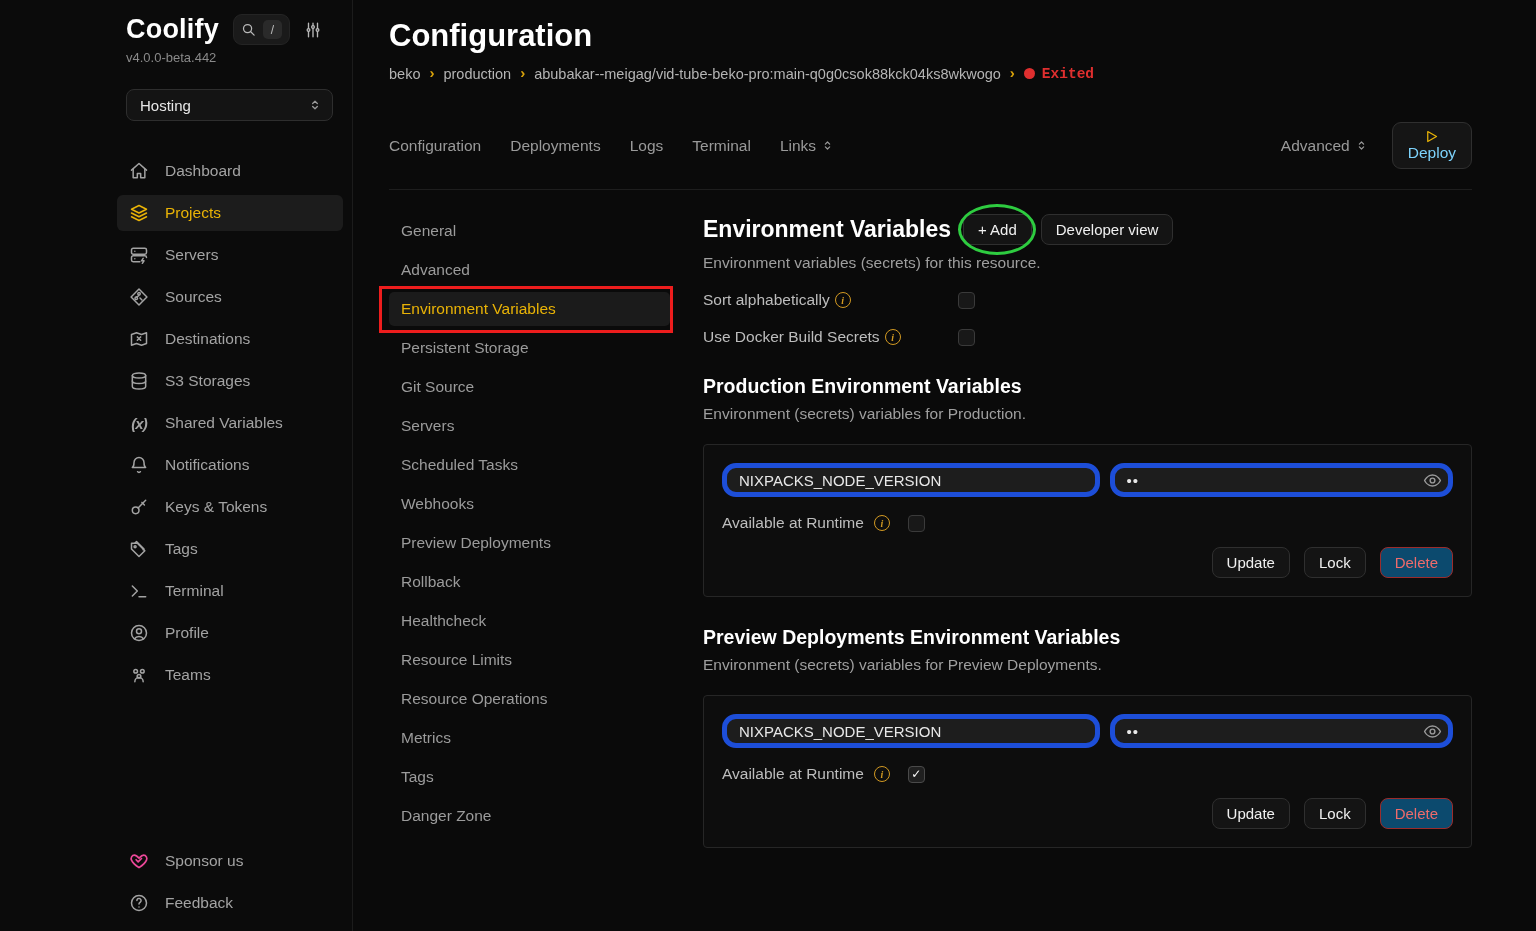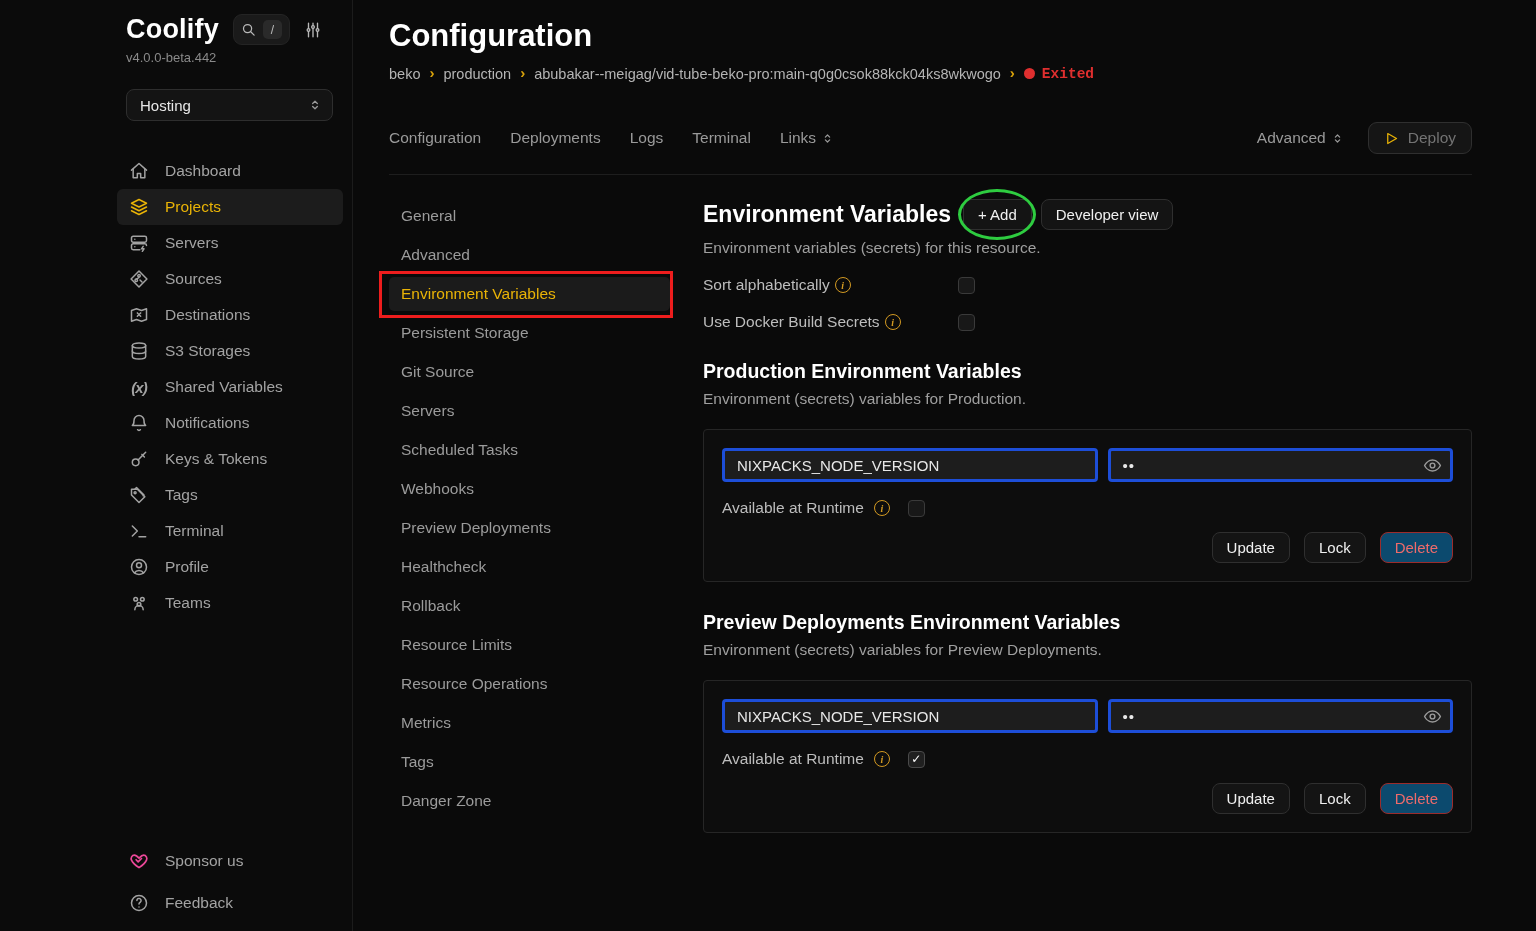--- a/index.html
+++ b/index.html
@@ -16,21 +16,21 @@
   .search-pill { display:flex; align-items:center; gap:7px; background:#1a1a1a; border:1px solid #242424;
     border-radius:9px; padding:5px 7px; cursor:pointer; }
   .search-pill .slashkey { background:#2a2a2a; color:#bdbdbd; border-radius:5px; width:19px; height:19px;
     display:flex; align-items:center; justify-content:center; font-size:12px; }
   .icon-btn { color:#b9b9b9; display:flex; align-items:center; cursor:pointer; }
   .version { color:#8a8a8a; font-size:13px; margin-top:5px; }
   .team-select { margin:24px 19px 0 126px; height:32px; background:#141414; border:1px solid #2e2e2e;
     border-radius:8px; display:flex; align-items:center; justify-content:space-between; padding:0 10px 0 13px;
     color:#e8e8e8; font-size:15px; cursor:pointer; }
   .team-select svg { color:#9a9a9a; }
-  .sb-nav { margin:32px 10px 0 117px; display:flex; flex-direction:column; }
+  .sb-nav { margin:32px 10px 0 117px; display:flex; flex-direction:column; gap:6px; }
   .sb-item { display:flex; align-items:center; gap:16px; height:36px; padding:0 12px; border-radius:6px;
     color:#a3a3a3; font-size:15.5px; cursor:pointer; width:226px; }
   .sb-item .sb-ico { width:20px; height:20px; display:flex; align-items:center; justify-content:center; flex:none; }
   .sb-item.active { background:#1c1c1c; color:#e9b306; }
   .sb-item.active .sb-ico { color:#e9b306; }
   .sb-foot { margin:auto 10px 10px 117px; display:flex; flex-direction:column; gap:6px; }
   .sb-foot .sb-item.sponsor .sb-ico { color:#ec4899; }
   .parens-x { font-size:15px; font-style:italic; font-weight:bold; letter-spacing:-1px; }
 
   
@@ -41,22 +41,22 @@
   .crumb-sep { color:#d9a20a; font-size:15px; font-weight:700; transform:translateY(-1px); }
   .status { display:flex; align-items:center; gap:7px; font-weight:700; cursor:pointer;font-family:Liberation Mono, monospace; }
   .status-dot { width:11px; height:11px; border-radius:50%; background:#e02f2f; }
   .status-label { color:#e02f2f; }
 
   .toolbar { display:flex; align-items:center; margin-top:40px; padding-bottom:20px; border-bottom:1px solid #1e1e1e; }
   .tabs { display:flex; align-items:center; gap:29px; }
   .tab { color:#9a9a9a; font-size:15.5px; cursor:pointer; display:flex; align-items:center; gap:5px; }
   .toolbar-right { margin-left:auto; display:flex; align-items:center; gap:24px; }
   .adv { color:#9a9a9a; font-size:15.5px; display:flex; align-items:center; gap:5px; cursor:pointer; }
-  .deploy-btn { display:flex; align-items:center; gap:9px; background:#151515; border:1px solid #2f2f2f;
-    border-radius:9px; padding:6px 15px; color:#737373; font-size:15.5px; cursor:pointer; }
+  .deploy-btn { display:flex; align-items:center; background:#151515; border:1px solid #2f2f2f;
+    border-radius:9px; padding:6px 15px; color:#7dd3fc; font-size:15.5px; cursor:pointer;flex-direction:column; }
   .deploy-btn svg { color:#e9b306; }
 
   .content { display:flex; margin-top:24px; }
 
   
   .cfg-nav { width:281px; margin-right:33px; flex:none; display:flex; flex-direction:column; gap:5px; }
   .cfg-item { padding:8px 12px; font-size:15.5px; color:#9b9b9b; border-radius:5px; cursor:pointer; position:relative; }
   .cfg-item.active { background:#1b1b1b; color:#e9b306; }
   .annot-red { position:absolute; top:-6px; bottom:-7px; left:-10px; right:-3px;
     border:3px solid #ee1d1d; pointer-events:none; }
@@ -80,21 +80,21 @@
   .checkbox { width:17px; height:17px; border:1px solid #3a3a3a; border-radius:4px; background:#181818;
     display:inline-flex; align-items:center; justify-content:center; cursor:pointer; flex:none;
     color:transparent; font-size:12px; font-weight:700; }
   .checkbox.checked { color:#ffffff; border-color:#4a4a4a; background:#202020; }
 
   .sec-title { font-size:19.5px; font-weight:800; color:#ffffff; margin-top:29px; }
   .sec-sub { color:#9f9f9f; font-size:15.5px; margin-top:7px; }
 
   .var-card { border:1px solid #262626; border-radius:4px; background:#0d0d0d; margin-top:21px; padding:18px; }
   .var-inputs { display:flex; gap:10px; }
-  .txt-input { flex:1; height:34px; background:#1d1d1d; border:3px solid #1d4ed8; border-radius:4px;
+  .txt-input { flex:1; height:34px; background:#1d1d1d; border:5px solid #1d4ed8; border-radius:14px;
     color:#e8e8e8; font-size:15px; padding:0 12px; font-family:inherit; outline:none; min-width:0; }
   .pw-wrap { flex:1; position:relative; display:flex; }
   .pw-wrap .txt-input { width:100%; padding-right:40px; letter-spacing:1px; }
   .eye-btn { position:absolute; right:11px; top:0; bottom:0; display:flex; align-items:center;
     color:#9a9a9a; cursor:pointer; }
   .runtime-row { display:flex; align-items:center; gap:10px; margin-top:17px; color:#bdbdbd; font-size:15.5px; }
   .runtime-row .checkbox { margin-left:8px; }
   .card-actions { display:flex; justify-content:flex-end; gap:14px; margin-top:15px; }
   .btn-delete { background:#0c4a6e; border:1px solid #9b2c2c; color:#ef6b6b; }
 </style>
@@ -343,22 +343,22 @@
         <div class="cfg-item active">
           <span>Environment Variables</span>
           <span class="annot-red"></span>
         </div>
         <div class="cfg-item">Persistent Storage</div>
         <div class="cfg-item">Git Source</div>
         <div class="cfg-item">Servers</div>
         <div class="cfg-item">Scheduled Tasks</div>
         <div class="cfg-item">Webhooks</div>
         <div class="cfg-item">Preview Deployments</div>
+        <div class="cfg-item">Rollback</div>
         <div class="cfg-item">Healthcheck</div>
-        <div class="cfg-item">Rollback</div>
         <div class="cfg-item">Resource Limits</div>
         <div class="cfg-item">Resource Operations</div>
         <div class="cfg-item">Metrics</div>
         <div class="cfg-item">Tags</div>
         <div class="cfg-item">Danger Zone</div>
       </nav>
 
       <section class="panel">
         <div class="panel-head">
           <h2 class="panel-title">Environment Variables</h2>

